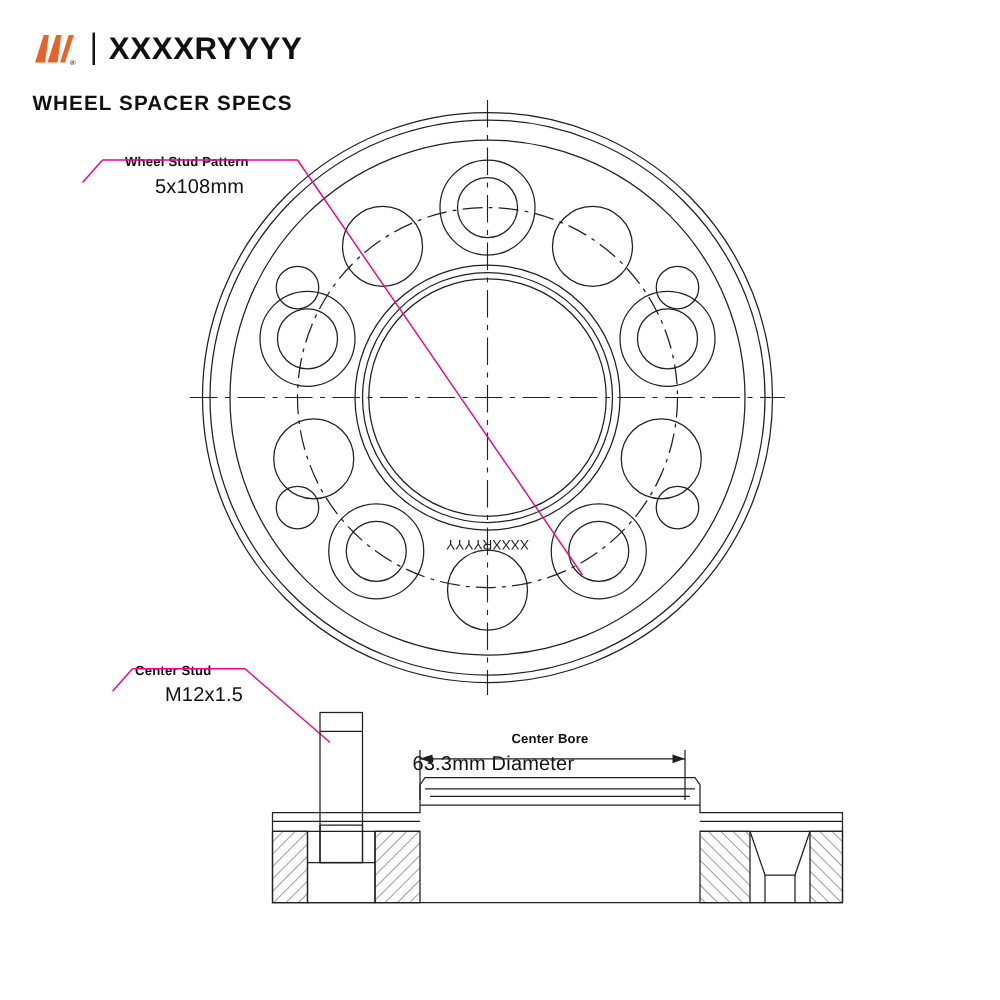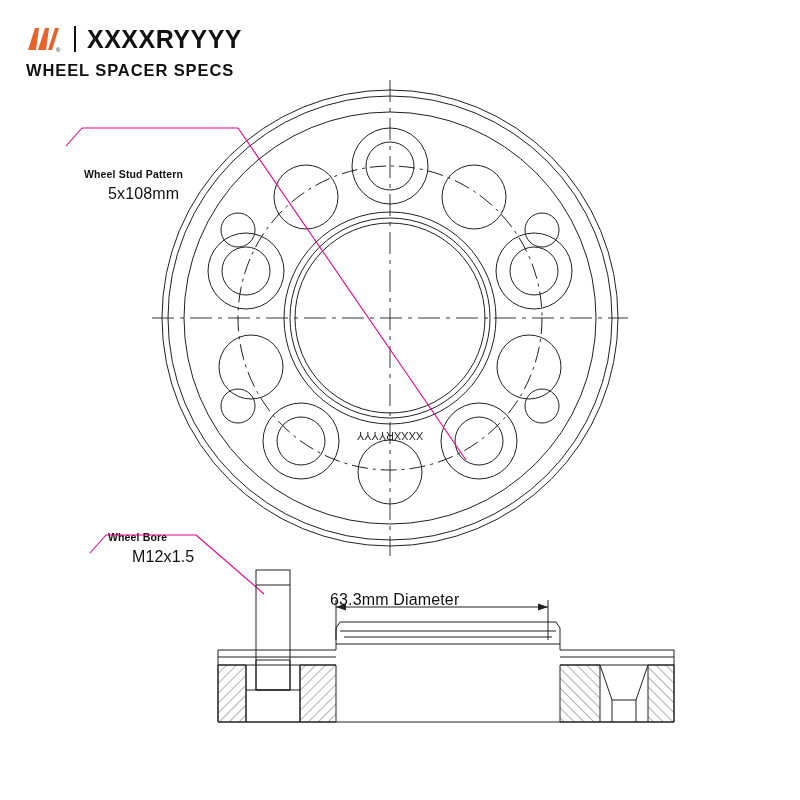--- a/index.html
+++ b/index.html
@@ -50,21 +50,21 @@
   }
   .brand-name {
     font-size: 25px;
     font-weight: bold;
     letter-spacing: 0.5px;
     color: #111111;
     line-height: 1;
     font-family: "Liberation Sans", sans-serif;
   }
   .subtitle {
-    margin-top: 5px;
+    margin-top: 18px;
     font-size: 16.5px;
     font-weight: bold;
     letter-spacing: 0.9px;
     color: #111111;
   }
 
   
   .callout {
     position: absolute;
   }
@@ -75,21 +75,21 @@
     letter-spacing: 0.15px;
     white-space: nowrap;
   }
   .callout .c-value {
     font-size: 16px;
     color: #111111;
     letter-spacing: 0.15px;
     white-space: nowrap;
     margin-top: 5px;
   }
-  #callout-stud-pattern { left: 84px; top: 124px; margin-top: 44px; }
+  #callout-stud-pattern { left: 100px; top: 124px; }
   #callout-stud-pattern .c-value { margin-left: 24px; }
   #callout-wheel-stud { left: 108px; top: 531px; }
   #callout-wheel-stud .c-value { margin-left: 24px; }
 
   #callout-center-bore {
     left: 330px; top: 585px; width: 220px; text-align: center;
   }
   #callout-center-bore .c-title { text-align: center; }
   #callout-center-bore .c-value { text-align: left; margin-top: 6px; }
 
@@ -126,25 +126,26 @@
     </div>
     <div class="subtitle">WHEEL SPACER SPECS</div>
   </div>
 
   <div class="callout" id="callout-stud-pattern">
     <div class="c-title">Wheel Stud Pattern</div>
     <div class="c-value">5x108mm</div>
   </div>
 
   <div class="callout" id="callout-wheel-stud">
-    <div class="c-title">Wheel Bore</div>
+    <div class="c-title">Center Stud</div>
     <div class="c-value">M12x1.5</div>
   </div>
 
   <div class="callout" id="callout-center-bore">
+    <div class="c-title">Center Bore</div>
     <div class="c-value">63.3mm Diameter</div>
   </div>
 
   <svg id="drawing" viewBox="0 0 800 800">
     <defs>
       <pattern id="hatch" width="7" height="7" patternTransform="rotate(45)" patternUnits="userSpaceOnUse">
         <line x1="0" y1="0" x2="0" y2="7" stroke="#231f20" stroke-width="0.7"></line>
       </pattern>
       <pattern id="hatch2" width="7" height="7" patternTransform="rotate(-45)" patternUnits="userSpaceOnUse">
         <line x1="0" y1="0" x2="0" y2="7" stroke="#231f20" stroke-width="0.7"></line>

